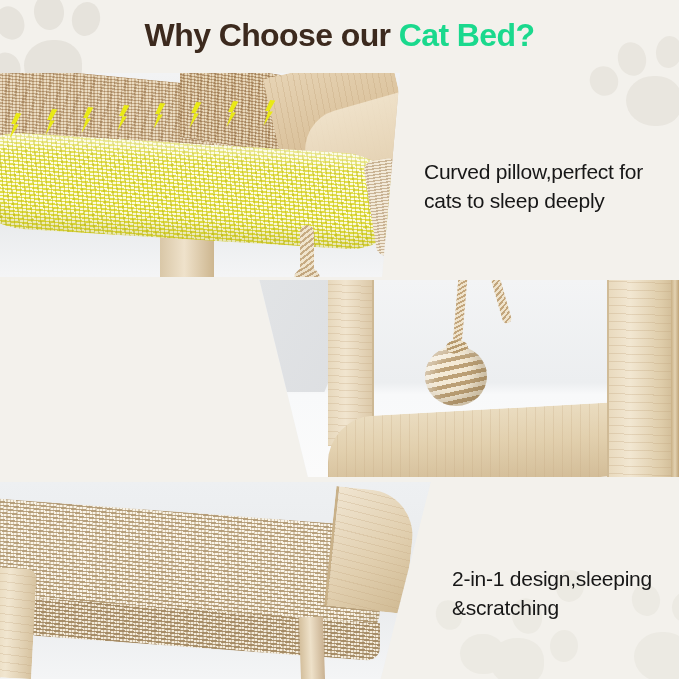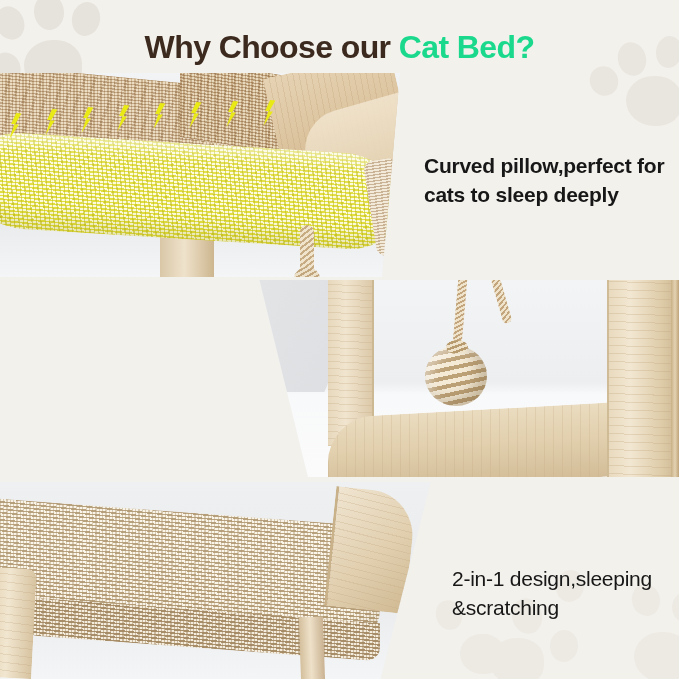--- a/index.html
+++ b/index.html
@@ -33,21 +33,21 @@
   }
   .paw.light .pad,
   .paw.light .toe { background: #e9e6df; }
   .paw.faint .pad,
   .paw.faint .toe { background: #eceae3; }
 
   
   .header {
     position: absolute;
     left: 0;
-    top: 12px;
+    top: 0;
     width: 679px;
     height: 73px;
     display: flex;
     align-items: center;
     justify-content: center;
     z-index: 6;
   }
   .title {
     font-size: 32px;
     font-weight: bold;
@@ -439,21 +439,21 @@
 
   
   .caption {
     position: absolute;
     color: #171717;
     font-size: 21px;
     line-height: 1.36;
     letter-spacing: -0.25px;
     z-index: 5;
   }
-  .cap-1 { left: 424px; top: 152px; width: 250px; font-weight: bold; }
+  .cap-1 { left: 424px; top: 158px; width: 250px; }
   .cap-2 { left: 16px;  top: 362px; width: 236px; }
   .cap-3 { left: 452px; top: 553px; width: 224px; margin-top: 12px; }
 </style>
 </head>
 <body>
 
 <div id="infographic">
 
   <div class="paw" style="left:-6px; top:-4px; width:120px; height:96px;">
     <div class="toe" style="left:2px;  top:10px; width:28px; height:34px; transform:rotate(-22deg);"></div>

